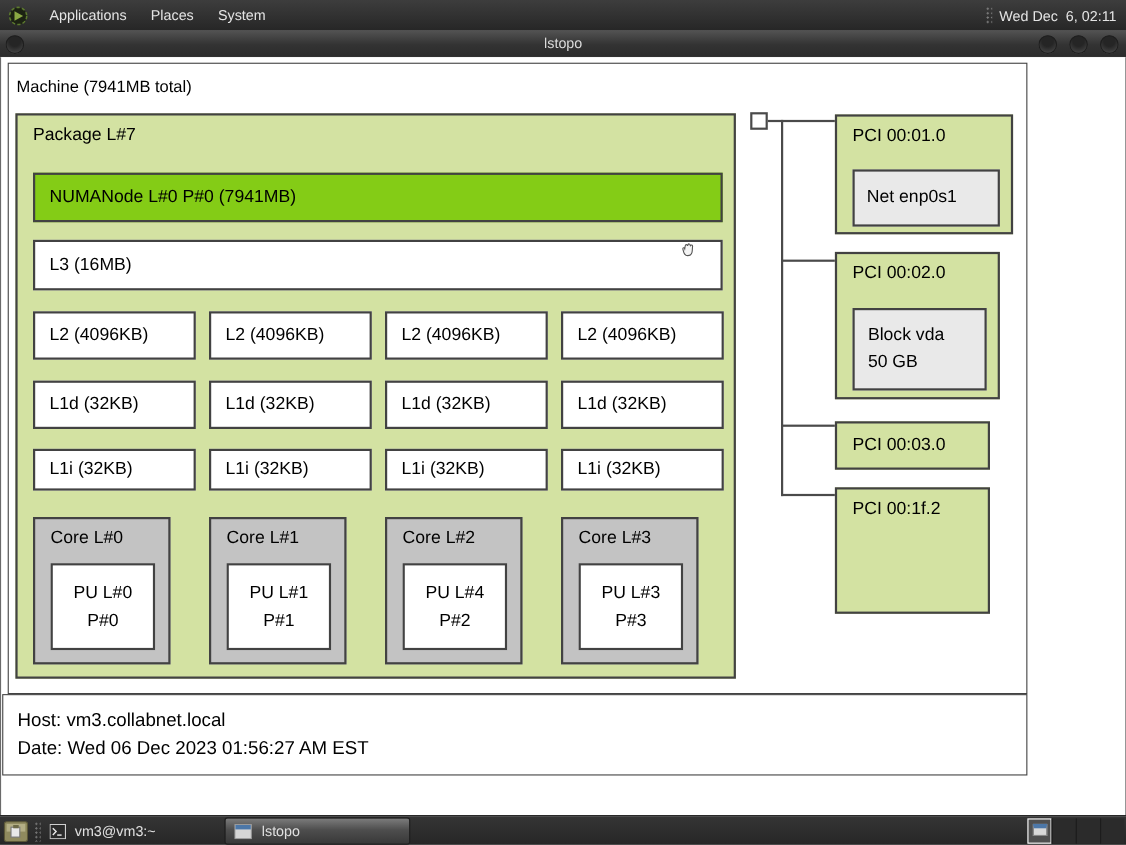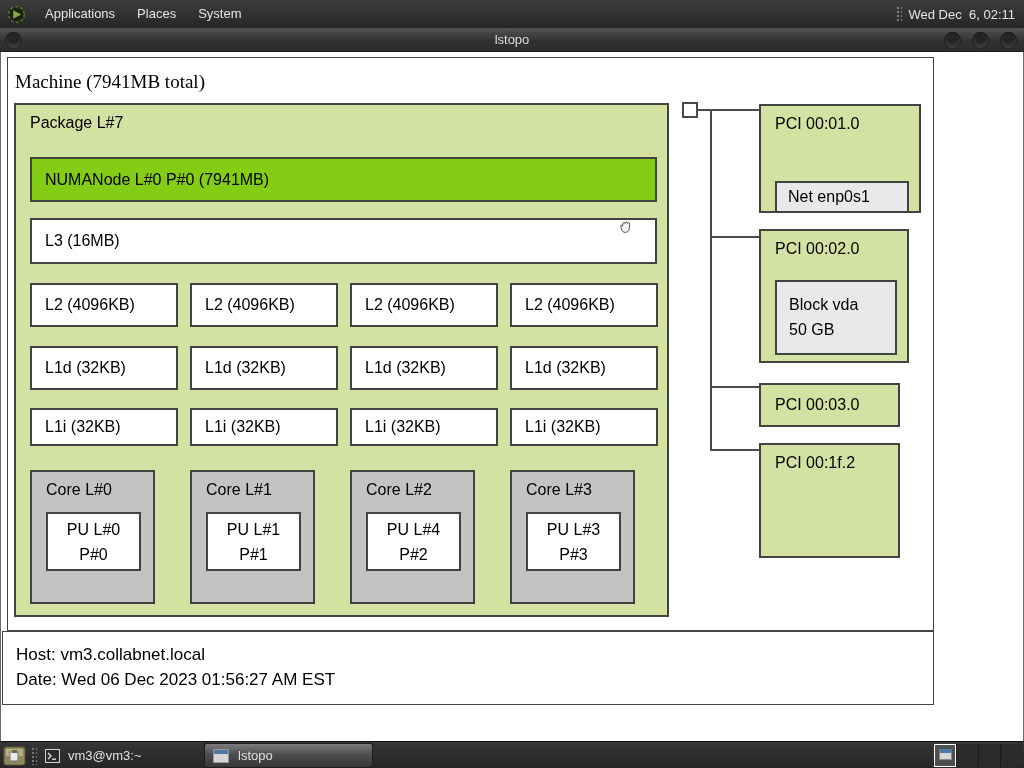--- a/index.html
+++ b/index.html
@@ -32,36 +32,36 @@
   .tb-btn.max { left:972px; }
   .tb-btn.close { left:1000px; }
 
   
   .window-body { position:absolute; left:0; top:52px; width:1024px; height:689px;
     background:#fff; border-left:1px solid #6a6a6a; border-right:1px solid #6a6a6a;
     color:#000; }
   .abs { position:absolute; }
   .tbox { border:2px solid #424242; font-size:16px; }
   .machine-box { left:6px; top:5px; width:927px; height:574px; border:1px solid #424242; background:#fff; }
-  .machine-label { left:14px; top:19px; font-size:19px;font-family:Liberation Serif, serif; }
+  .machine-label { left:14px; top:19px; font-size:15px; }
   .legend-box { left:1px; top:579px; width:932px; height:74px; border:1px solid #424242; background:#fff;
     font-size:17px; }
   .legend-line1 { left:13px; top:13px; }
   .legend-line2 { left:13px; top:38px; }
 
   .package-box { left:13px; top:51px; width:655px; height:514px; }
   .label-tl { left:14px; top:9px; position:absolute; }
   .vcenter { display:flex; align-items:center; padding-left:13px; }
 
   .numa-box { left:14px; top:52px; width:627px; height:45px; }
   .l3-box   { left:14px; top:113px; width:627px; height:46px; background:#fff; }
   .cache-box { width:148px; height:44px; background:#fff; }
   .l1i-h { height:38px; }
   .core-box { width:125px; height:134px; }
-  .pu-box { left:14px; top:40px; width:95px; height:59px; background:#fff;
+  .pu-box { left:14px; top:40px; width:95px; height:79px; background:#fff;
     display:flex; flex-direction:column; justify-content:center; align-items:center; line-height:25px; }
 
   .hostbridge { left:681px; top:50px; width:16px; height:16px; background:#fff; border:2px solid #4a4a4a; }
   .conn { background:#4a4a4a; }
 
   .pci-box { background:#d3e2a2; }
   .dev-box { background:#e9e9e9; }
   .dev-lines { padding:10px 0 0 12px; line-height:25px; }
 
   .cursor-icon { left:616px; top:167px; width:17px; height:17px; }
@@ -199,21 +199,21 @@
 
     <div class="abs hostbridge"></div>
     <div class="abs conn" style="left:697px; top:57px; width:61px; height:2px;"></div>
     <div class="abs conn" style="left:709px; top:57px; width:2px; height:342px;"></div>
     <div class="abs conn" style="left:709px; top:184px; width:49px; height:2px;"></div>
     <div class="abs conn" style="left:709px; top:334px; width:49px; height:2px;"></div>
     <div class="abs conn" style="left:709px; top:397px; width:49px; height:2px;"></div>
 
     <div class="abs tbox pci-box" style="left:758px; top:52px; width:162px; height:109px;">
       <div class="label-tl">PCI 00:01.0</div>
-      <div class="abs tbox dev-box vcenter" style="left:14px; top:48px; width:134px; height:32px; padding-left:11px;margin-top:27px;">
+      <div class="abs tbox dev-box vcenter" style="left:14px; top:48px; width:134px; height:52px; padding-left:11px;">
         <span>Net enp0s1</span>
       </div>
     </div>
 
     <div class="abs tbox pci-box" style="left:758px; top:177px; width:150px; height:134px;">
       <div class="label-tl">PCI 00:02.0</div>
       <div class="abs tbox dev-box dev-lines" style="left:14px; top:49px; width:122px; height:75px;">
         <div>Block vda</div>
         <div>50 GB</div>
       </div>

